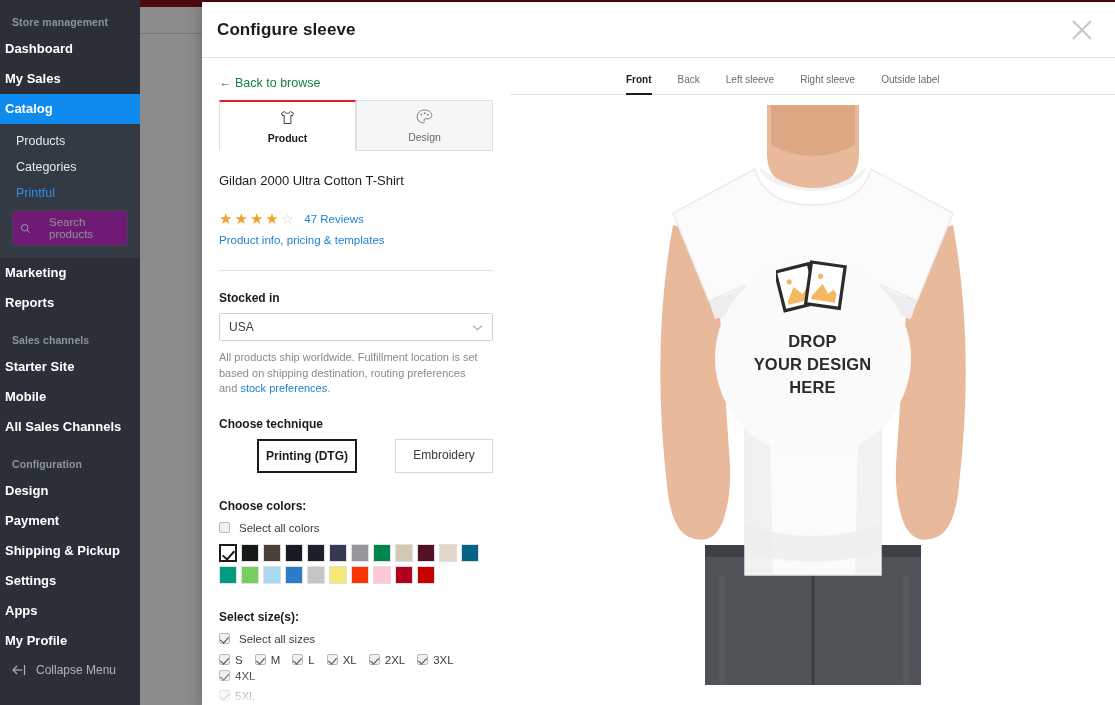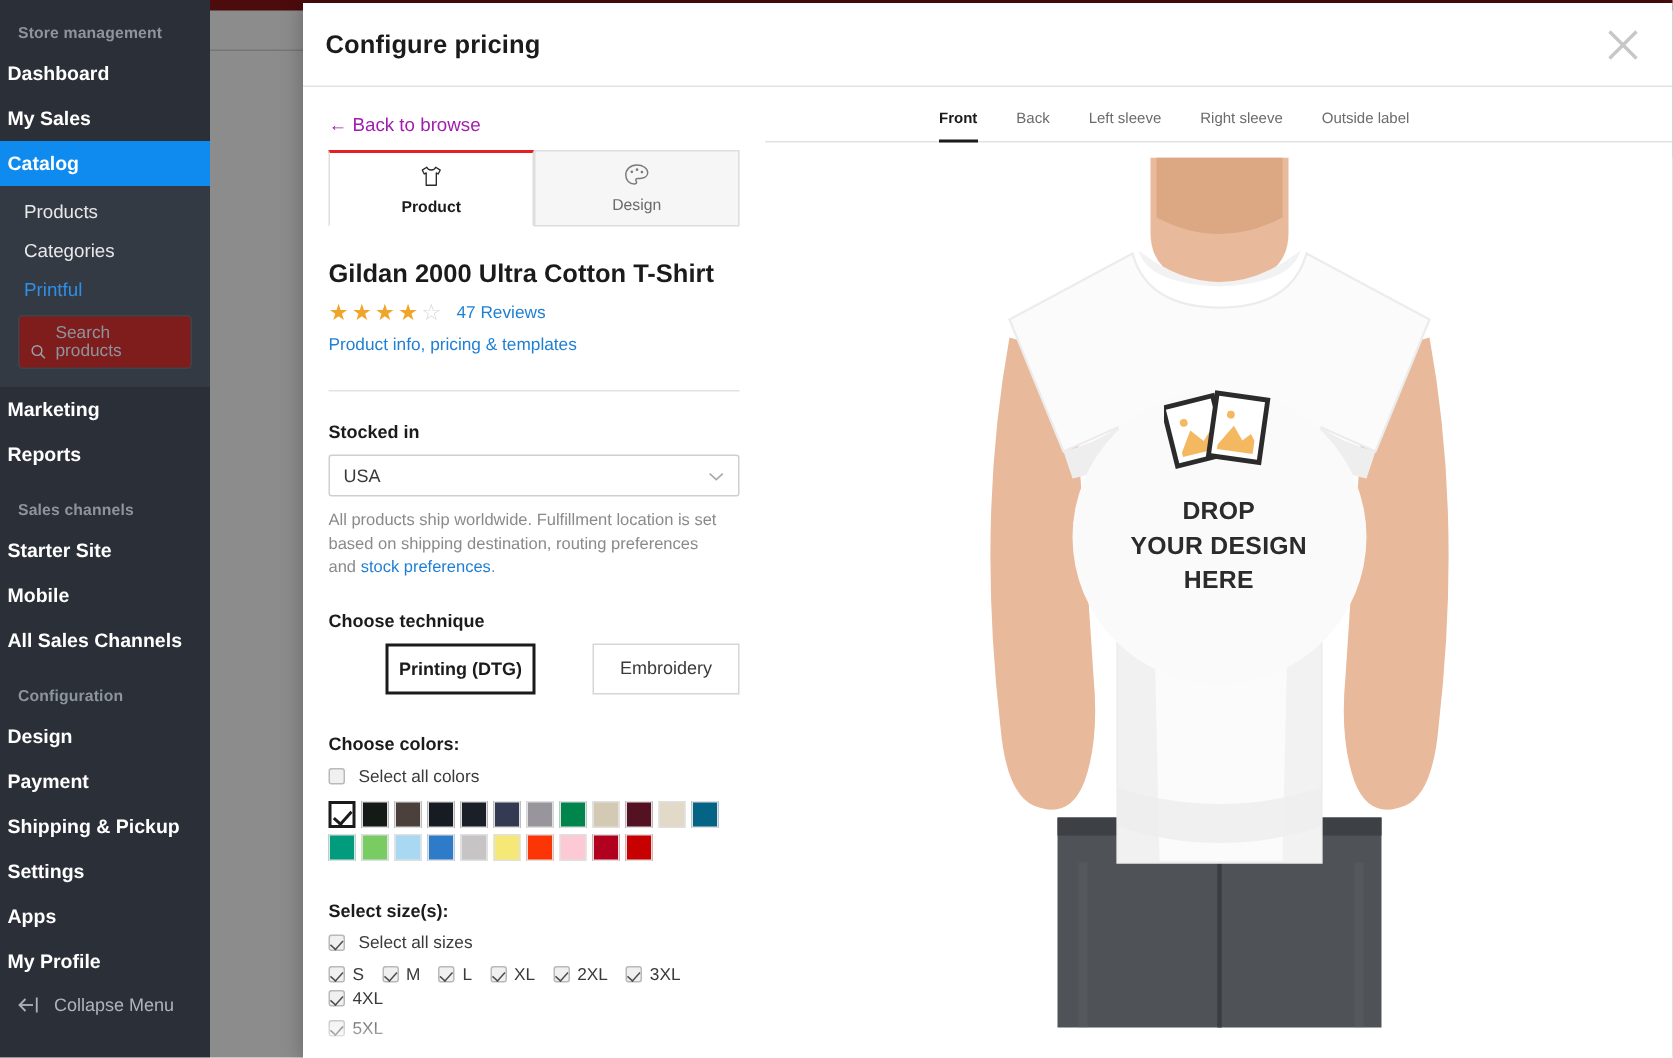--- a/index.html
+++ b/index.html
@@ -48,22 +48,22 @@
   }
   .nav-item.active { background: #0f8bf0; }
   .subnav { background: #343a43; padding: 4px 0 10px 0; }
   .subnav .sub-item {
     padding: 6px 12px 6px 16px; font-size: 12.5px; color: #e6e8ea;
     font-weight: normal; cursor: pointer;
   }
   .subnav .sub-item.link { color: #2f8fe8; }
   .search-wrap { padding: 4px 12px 2px 12px; }
   .search-box {
-    display: flex; align-items: flex-end; gap: 6px;
-    background: #7f1d1d; border: 1px solid #3e444d; border-radius: 3px;
+    display: flex; align-items: center; gap: 18px;
+    background: #701a75; border: 1px solid #3e444d; border-radius: 3px;
     padding: 5px 7px; color: #8d949d; font-size: 11.5px;
   }
   .search-box svg { flex: 0 0 auto; }
   .collapse-row {
     position: absolute; left: 0; bottom: 22px; width: 100%;
     display: flex; align-items: center; gap: 8px;
     padding: 6px 12px; color: #aeb4bc; font-size: 12px; cursor: pointer;
   }
 
   
@@ -89,41 +89,41 @@
 
   #modal-body { display: flex; height: calc(705px - 57px); }
 
   
   #left-col {
     width: 308px; flex: 0 0 308px; position: relative;
     padding: 0 0 0 0; background: #fff;
   }
   #back-link {
     display: inline-block; margin: 18px 0 10px 17px;
-    color: #a21caf; font-size: 12.5px; cursor: pointer;
+    color: #15803d; font-size: 12.5px; cursor: pointer;
   }
   .tabs-row { display: flex; margin-left: 17px; width: 274px; }
   .ptab {
     flex: 1; text-align: center; padding: 8px 0 6px 0;
     border: 1px solid #dedede; cursor: pointer;
     font-size: 10.5px; color: #6b6b6b;
     background: #f6f6f6;
   }
   .ptab.active {
     background: #ffffff; border-bottom-color: #ffffff;
     border-top: 2px solid #e52020; color: #1b1b1b; font-weight: bold;
   }
   .ptab .ticon { display: block; height: 20px; margin-bottom: 2px; }
   .ptab .ticon svg { display: block; margin: 0 auto; }
 
   #left-scroll { padding: 0 17px 0 17px; }
 
   #product-name {
-    font-size: 17px; font-weight: bold; color: #1b1b1b;
-    margin: 22px 0 8px 0;
+    font-size: 13px; font-weight: normal; color: #1b1b1b;
+    margin: 22px 0 23px 0;
   }
   .rating-row { display: flex; align-items: center; gap: 10px; margin-bottom: 4px; }
   .stars { display: flex; gap: 2px; }
   .stars span { font-size: 15px; line-height: 15px; color: #f0a52a; }
   .stars span.empty { color: #d6d6d6; }
   #reviews-count { font-size: 11.5px; color: #1f7fd4; cursor: pointer; }
   #product-info-link { font-size: 11.5px; color: #1f7fd4; cursor: pointer; display: inline-block; }
 
   .hr { height: 1px; background: #e3e3e3; margin: 22px 0 0 0; }
 
@@ -274,21 +274,21 @@
       <polyline points="5,2 1,6 5,10" fill="none" stroke="#aeb4bc" stroke-width="1.2"></polyline>
       <line x1="12.5" y1="1" x2="12.5" y2="11" stroke="#aeb4bc" stroke-width="1.2"></line>
     </svg>
     <span>Collapse Menu</span>
   </div>
 </nav>
 
 <div id="modal">
 
   <div id="modal-header">
-    <div id="modal-title">Configure pricing</div>
+    <div id="modal-title">Configure sleeve</div>
     <div id="modal-close">
       <svg width="30" height="30" viewBox="0 0 30 30">
         <line x1="6" y1="6" x2="24" y2="24" stroke="#c7c7c7" stroke-width="2.2"></line>
         <line x1="24" y1="6" x2="6" y2="24" stroke="#c7c7c7" stroke-width="2.2"></line>
       </svg>
     </div>
   </div>
 
   <div id="modal-body">
 

